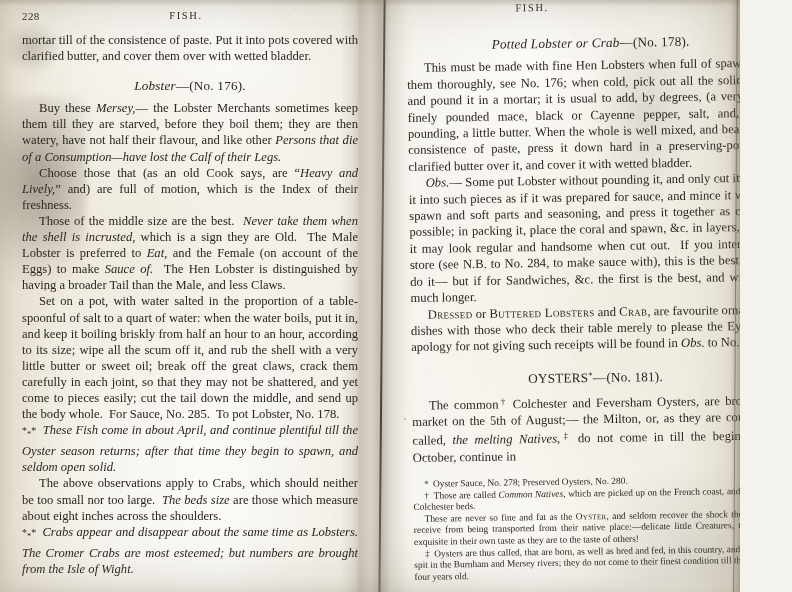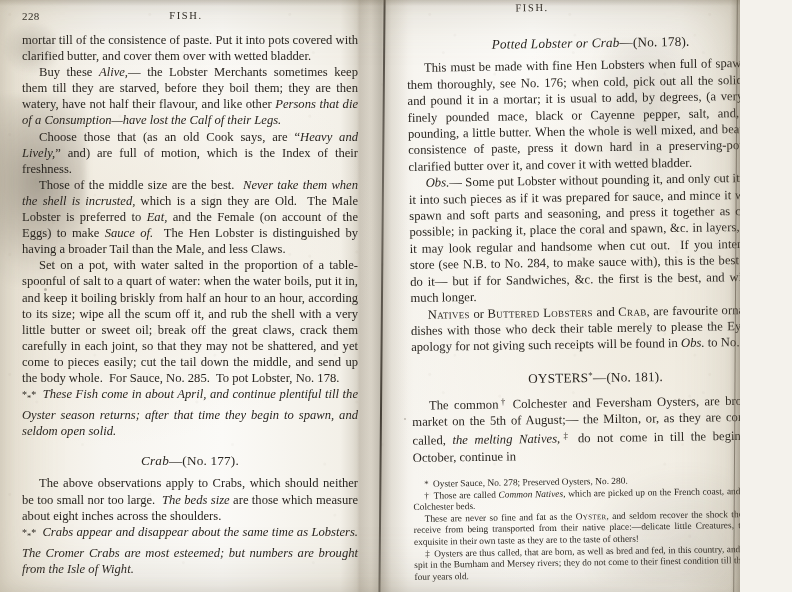--- a/index.html
+++ b/index.html
@@ -265,34 +265,34 @@
 
         <div class="runhead">
           <span class="folio folio-left">228</span>
           <span class="runhead-title runhead-title-left">FISH.</span>
         </div>
 
         <div class="body">
 
           <p class="noindent">mortar till of the consistence of paste.  Put it into pots covered with clarified butter, and cover them over with wetted bladder.</p>
 
-
-          <p>Buy these <span class="it">Alive,</span>— the Lobster Merchants sometimes keep them till they are starved, before they boil them; they are then watery, have not half their flavour, and like other <span class="it">Persons that die of a Consumption—have lost the Calf of their Legs.</span></p>
+          <h2 class="recipe-head">
+            <span>Lobster</span><span class="num">—(No. 176).</span>
+          </h2>
+
+          <p>Buy these <span class="it">Mersey,</span>— the Lobster Merchants sometimes keep them till they are starved, before they boil them; they are then watery, have not half their flavour, and like other <span class="it">Persons that die of a Consumption—have lost the Calf of their Legs.</span></p>
 
           <p>Choose those that (as an old Cook says, are “<span class="it">Heavy and Lively,</span>” and) are full of motion, which is the Index of their freshness.</p>
 
           <p>Those of the middle size are the best.&nbsp; <span class="it">Never take them when the shell is incrusted,</span> which is a sign they are Old.&nbsp; The Male Lobster is preferred to <span class="it">Eat,</span> and the Female (on account of the Eggs) to make <span class="it">Sauce of.</span>&nbsp; The Hen Lobster is distinguished by having a broader Tail than the Male, and less Claws.</p>
 
           <p>Set on a pot, with water salted in the proportion of a table-spoonful of salt to a quart of water: when the water boils, put it in, and keep it boiling briskly from half an hour to an hour, according to its size; wipe all the scum off it, and rub the shell with a very little butter or sweet oil; break off the great claws, crack them carefully in each joint, so that they may not be shattered, and yet come to pieces easily; cut the tail down the middle, and send up the body whole.&nbsp; For Sauce, No. 285.&nbsp; To pot Lobster, No. 178.</p>
 
           <p class="noindent"><span class="starmark">*<sub>*</sub>*</span> <span class="it">These Fish come in about April, and continue plentiful till the Oyster season returns; after that time they begin to spawn, and seldom open solid.</span></p>
 
-          <h2 class="recipe-head">
-            <span>Crab</span><span class="num">—(No. 177).</span>
-          </h2>
 
           <p>The above observations apply to Crabs, which should neither be too small nor too large.&nbsp; <span class="it">The beds size</span> are those which measure about eight inches across the shoulders.</p>
 
           <p class="noindent"><span class="starmark">*<sub>*</sub>*</span> <span class="it">Crabs appear and disappear about the same time as Lobsters.  The Cromer Crabs are most esteemed; but numbers are brought from the Isle of Wight.</span></p>
 
         </div>
       </div>
     </div>
 
     <div class="page page-right">
@@ -306,21 +306,21 @@
         <div class="body body-right">
 
           <h2 class="recipe-head tight">
             <span>Potted Lobster or Crab</span><span class="num">—(No. 178).</span>
           </h2>
 
           <p>This must be made with fine Hen Lobsters when full of spawn; boil them thoroughly, see No. 176; when cold, pick out all the solid meat, and pound it in a mortar; it is usual to add, by degrees, (a very little) finely pounded mace, black or Cayenne pepper, salt, and, while pounding, a little butter.  When the whole is well mixed, and beat to the consistence of paste, press it down hard in a preserving-pot, pour clarified butter over it, and cover it with wetted bladder.</p>
 
           <p><span class="it">Obs.</span>— Some put Lobster without pounding it, and only cut it or pull it into such pieces as if it was prepared for sauce, and mince it with the spawn and soft parts and seasoning, and press it together as close as possible; in packing it, place the coral and spawn, &amp;c. in layers, so that it may look regular and handsome when cut out.&nbsp; If you intend it as store (see N.B. to No. 284, to make sauce with), this is the best way to do it— but if for Sandwiches, &amp;c. the first is the best, and will keep much longer.</p>
 
-          <p><span class="sc">Natives</span> or <span class="sc">Buttered Lobsters</span> and <span class="sc">Crab</span>, are favourite ornamental dishes with those who deck their table merely to please the Eye.&nbsp; Our apology for not giving such receipts will be found in <span class="it">Obs.</span> to No. 322.</p>
+          <p><span class="sc">Dressed</span> or <span class="sc">Buttered Lobsters</span> and <span class="sc">Crab</span>, are favourite ornamental dishes with those who deck their table merely to please the Eye.&nbsp; Our apology for not giving such receipts will be found in <span class="it">Obs.</span> to No. 322.</p>
 
           <h2 class="recipe-head roman">
             <span>OYSTERS</span><span class="sup">*</span><span class="num">—(No. 181).</span>
           </h2>
 
           <p>The common<span class="sup">†</span> Colchester and Feversham Oysters, are brought to market on the 5th of August;— the Milton, or, as they are commonly called, <span class="it">the melting Natives,</span><span class="sup">‡</span> do not come in till the beginning of October, continue in</p>
 
           <div class="footnotes">
             <p><span class="fn-mark">*</span> Oyster Sauce, No. 278; Preserved Oysters, No. 280.</p>
             <p><span class="fn-mark">†</span> Those are called <span class="it">Common Natives</span>, which are picked up on the French coast, and laid in the Colchester beds.</p>

